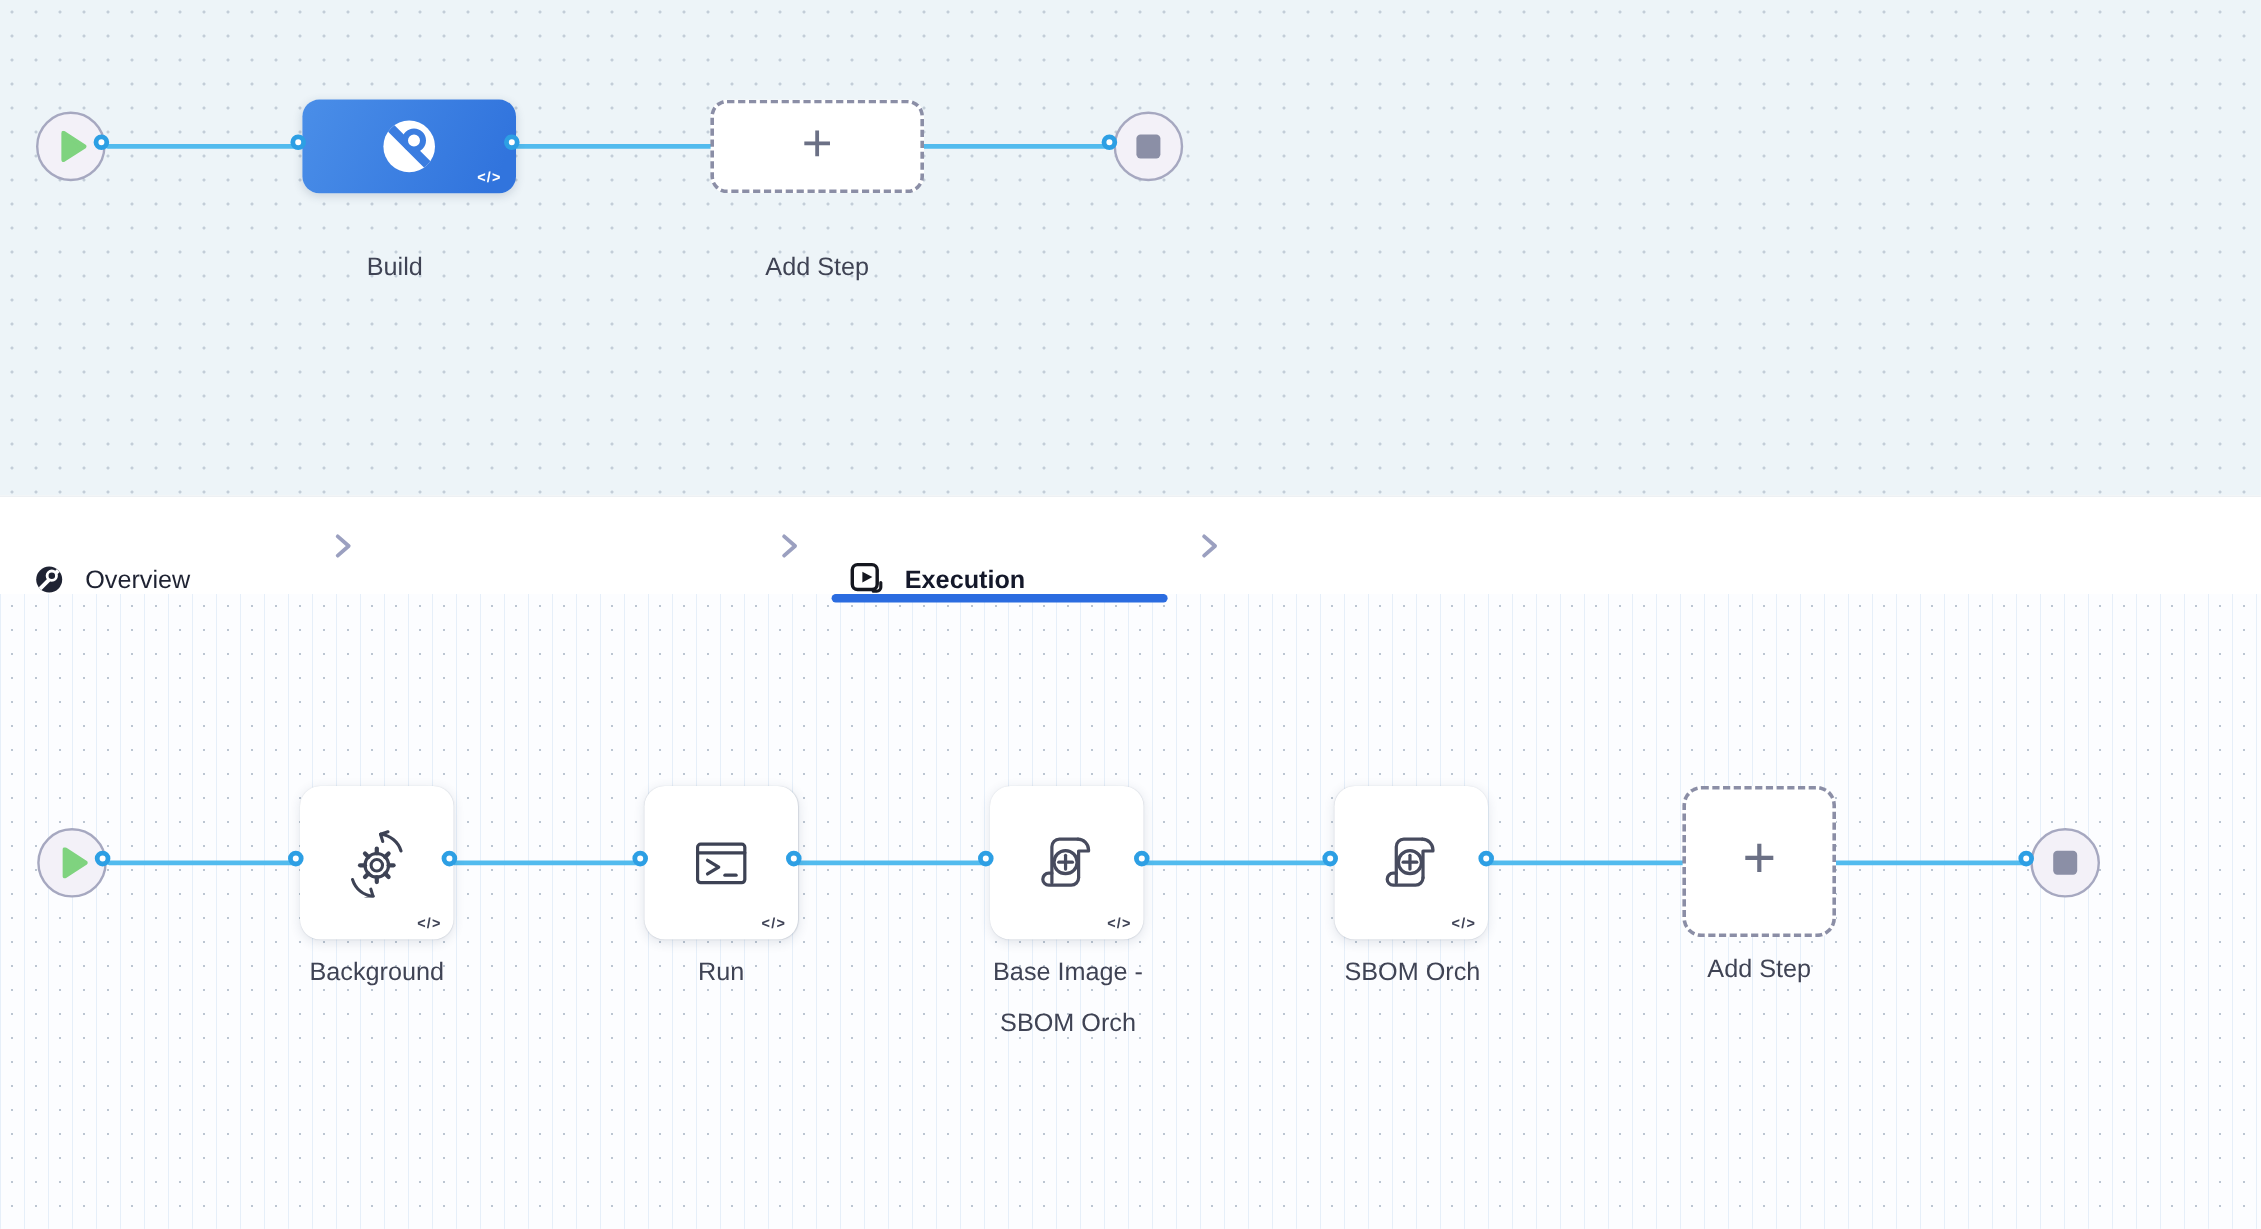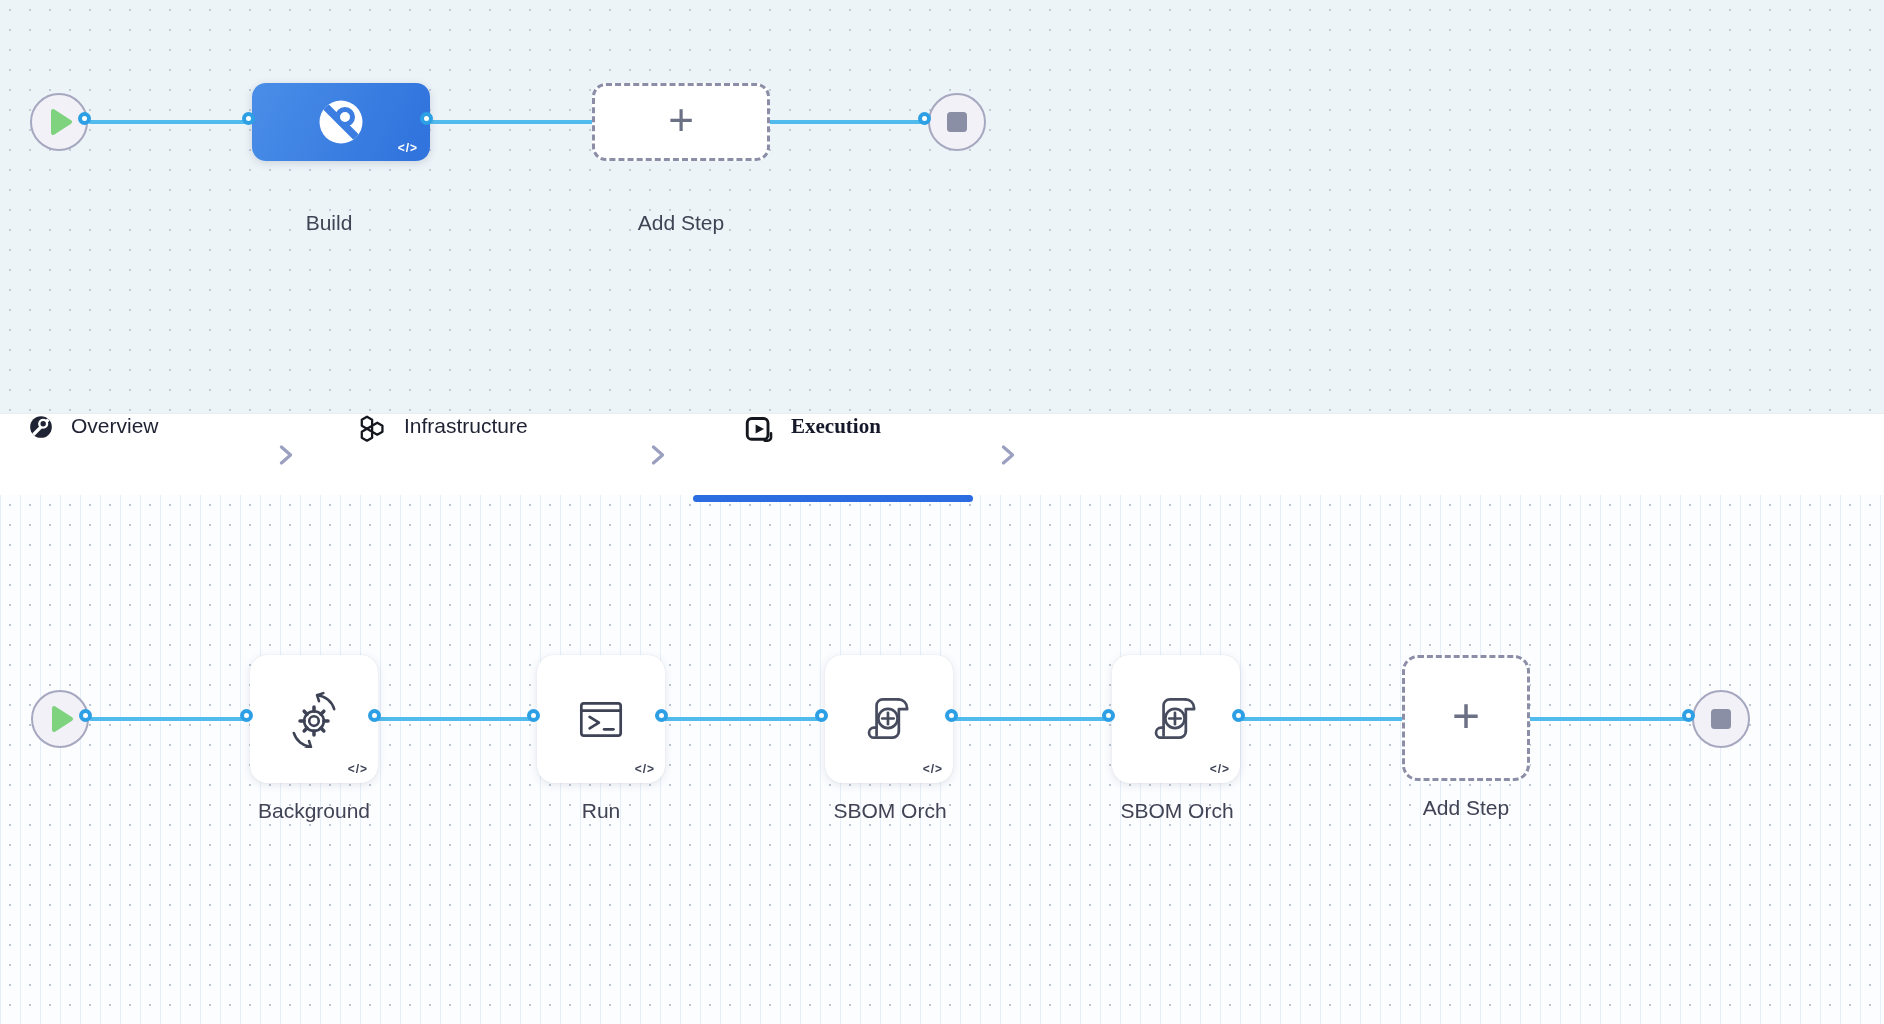--- a/index.html
+++ b/index.html
@@ -68,21 +68,21 @@
 
   
   .node-label {
     position:absolute; text-align:center; font-size:21px; color:#3f4354;
     line-height:42px; z-index:4;
   }
   .node-label span { display:block; }
 
   
   .tab {
-    position:absolute; top:0; height:82px; display:flex; align-items:flex-start;
+    position:absolute; top:0; height:82px; display:flex; align-items:flex-end;
     gap:17px; color:#1e2232; font-size:21px; font-weight:500; cursor:pointer; z-index:21;
   }
   .tab.active { font-weight:700; color:#14182a; }
   .tab-chevron { position:absolute; top:30px; z-index:21; }
   .active-underline {
     position:absolute; left:693px; top:81px; width:280px; height:7px;
     background:#2b6ce0; border-radius:4px; z-index:25;
   }
 </style>
 </head>
@@ -146,36 +146,26 @@
       <line x1="3" y1="21" x2="19" y2="5" stroke="#ffffff" stroke-width="3" clip-path="url(#ovClip)"></line>
       <circle cx="14" cy="9" r="3.6" fill="#1f2333" stroke="#ffffff" stroke-width="2.2"></circle>
     </svg>
     <span>Overview</span>
   </div>
 
   <svg class="tab-chevron" style="left:278px;" width="16" height="22" viewBox="0 0 14 18">
     <polyline points="3,2 11,9 3,16" fill="none" stroke="#9ba0c0" stroke-width="2.8" stroke-linecap="round" stroke-linejoin="round"></polyline>
   </svg>
 
-  <div class="tab" style="left:357px;">
-    <svg width="30" height="30" viewBox="0 0 25 25">
-      <g fill="#ffffff" stroke="#15171f" stroke-width="1.9" stroke-linejoin="round">
-        <polygon points="16.9,7.2 21.2,9.7 21.2,14.7 16.9,17.2 12.6,14.7 12.6,9.7"></polygon>
-        <polygon points="8.3,2.2 12.6,4.7 12.6,9.7 8.3,12.2 4,9.7 4,4.7"></polygon>
-        <polygon points="8.3,12.2 12.6,14.7 12.6,19.7 8.3,22.2 4,19.7 4,14.7"></polygon>
-      </g>
-    </svg>
-    <span>Infrastructure</span>
-  </div>
 
   <svg class="tab-chevron" style="left:650px;" width="16" height="22" viewBox="0 0 14 18">
     <polyline points="3,2 11,9 3,16" fill="none" stroke="#9ba0c0" stroke-width="2.8" stroke-linecap="round" stroke-linejoin="round"></polyline>
   </svg>
 
-  <div class="tab active" style="left:744px;font-family:Liberation Serif, serif;">
+  <div class="tab active" style="left:707px;">
     <svg width="30" height="30" viewBox="0 0 24 24">
       <rect x="2.6" y="3.6" width="16.6" height="16.6" rx="3.5" fill="none" stroke="#15171f" stroke-width="2.3"></rect>
       <polygon points="9.3,8.3 16,11.9 9.3,15.5" fill="#15171f"></polygon>
       <path d="M21.6 15.5 v3.2 a2.6 2.6 0 0 1 -2.6 2.6 h-2.4" fill="none" stroke="#15171f" stroke-width="2.1" stroke-linecap="round"></path>
     </svg>
     <span>Execution</span>
   </div>
 
   <svg class="tab-chevron" style="left:1000px;" width="16" height="22" viewBox="0 0 14 18">
     <polyline points="3,2 11,9 3,16" fill="none" stroke="#9ba0c0" stroke-width="2.8" stroke-linecap="round" stroke-linejoin="round"></polyline>
@@ -272,20 +262,21 @@
 
   <div class="node-label" style="left:224px; top:295px; width:180px;">
     <span>Background</span>
     <span></span>
   </div>
   <div class="node-label" style="left:511px; top:295px; width:180px;">
     <span>Run</span>
     <span></span>
   </div>
   <div class="node-label" style="left:790px; top:295px; width:200px;">
+    <span>Base Image -</span>
     <span>SBOM Orch</span>
   </div>
   <div class="node-label" style="left:1077px; top:295px; width:200px;">
     <span>SBOM Orch</span>
   </div>
   <div class="node-label" style="left:1376px; top:292px; width:180px;">
     <span>Add Step</span>
   </div>
 </div>
 

